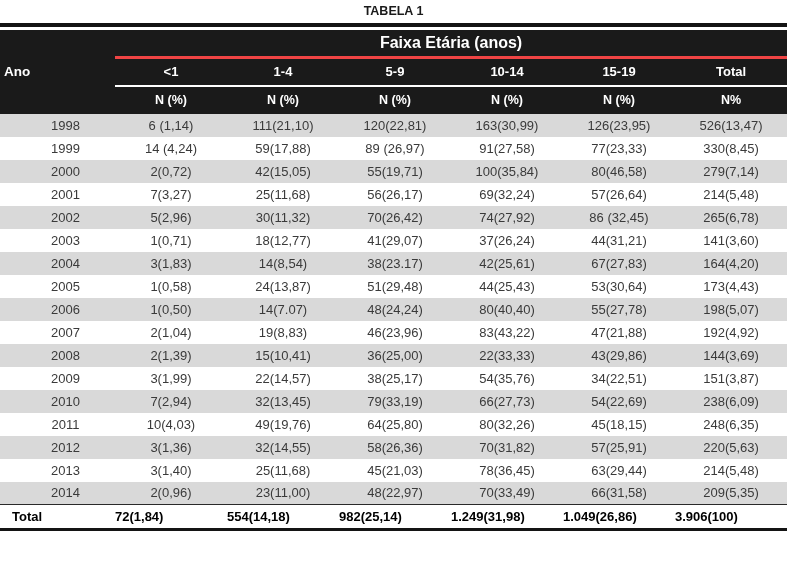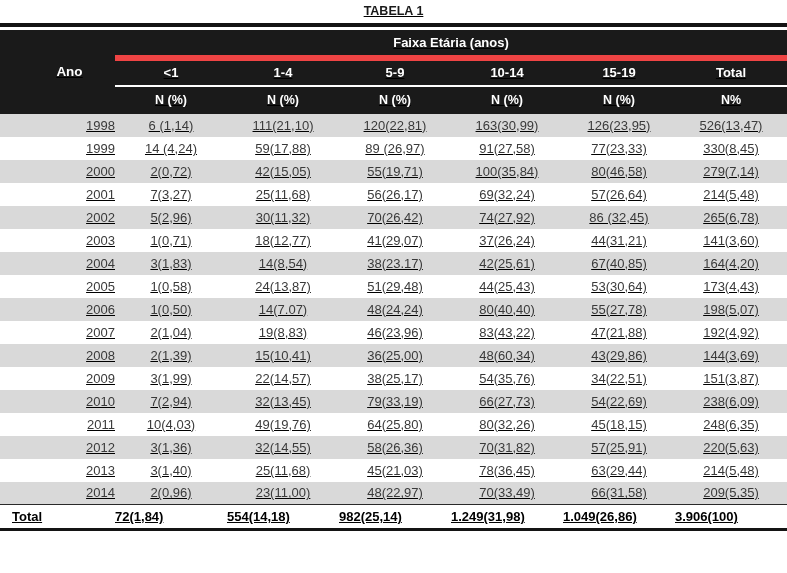--- a/index.html
+++ b/index.html
@@ -2,21 +2,21 @@
 <html><head>
 <meta charset="utf-8">
 <style>
   * { margin: 0; padding: 0; box-sizing: border-box; }
   html, body {
     width: 787px; height: 573px;
     background: #ffffff;
     font-family: "Liberation Sans", sans-serif;
     overflow: hidden;
   }
-  .page { width: 787px; height: 573px; text-decoration: underline; }
+  .page { width: 787px; height: 573px; }
 
   .title-block {
     padding-top: 4px;
     text-align: center;
     color: #1a1a1a;
   }
   .title-block .t-line {
     font-size: 12.5px;
     font-weight: bold;
     line-height: 14.5px;
@@ -38,41 +38,41 @@
   thead th {
     background: #1a1a1a;
     color: #ffffff;
     font-weight: bold;
     font-size: 13px;
     text-align: center;
     padding: 0;
   }
   thead tr { height: 28px; }
   th.corner {
-    text-align: center;
-    padding-left: 24px;
+    text-align: left;
+    padding-left: 4px;
     vertical-align: middle;
     font-size: 13.5px;
   }
-  th.group { border-bottom: 6px solid #ef4444; font-size: 13px; }
+  th.group { border-bottom: 3px solid #ef4444; font-size: 16px; }
   th.age   { border-bottom: 2px solid #ffffff; }
   th.sub   { font-size: 12.5px; }
 
   tbody td {
     height: 23px;
     font-size: 13px;
     color: #3a3a3a;
     text-align: center;
     padding: 0;
     white-space: nowrap;
   }
   tbody tr:nth-child(odd) { background: #d9d9d9; }
   tbody tr:nth-child(even) { background: #ffffff; }
   td.year {
-    text-align: right;
+    text-align: center;
     padding-left: 16px;
   }
 
   tfoot td {
     height: 25px;
     font-size: 13px;
     font-weight: bold;
     color: #000000;
     text-align: left;
     padding: 0;
@@ -180,21 +180,21 @@
           <td>37(26,24)</td>
           <td>44(31,21)</td>
           <td>141(3,60)</td>
         </tr>
         <tr>
           <td class="year">2004</td>
           <td>3(1,83)</td>
           <td>14(8,54)</td>
           <td>38(23.17)</td>
           <td>42(25,61)</td>
-          <td>67(40,85)</td>
+          <td>67(27,83)</td>
           <td>164(4,20)</td>
         </tr>
         <tr>
           <td class="year">2005</td>
           <td>1(0,58)</td>
           <td>24(13,87)</td>
           <td>51(29,48)</td>
           <td>44(25,43)</td>
           <td>53(30,64)</td>
           <td>173(4,43)</td>
@@ -215,21 +215,21 @@
           <td>46(23,96)</td>
           <td>83(43,22)</td>
           <td>47(21,88)</td>
           <td>192(4,92)</td>
         </tr>
         <tr>
           <td class="year">2008</td>
           <td>2(1,39)</td>
           <td>15(10,41)</td>
           <td>36(25,00)</td>
-          <td>48(60,34)</td>
+          <td>22(33,33)</td>
           <td>43(29,86)</td>
           <td>144(3,69)</td>
         </tr>
         <tr>
           <td class="year">2009</td>
           <td>3(1,99)</td>
           <td>22(14,57)</td>
           <td>38(25,17)</td>
           <td>54(35,76)</td>
           <td>34(22,51)</td>

